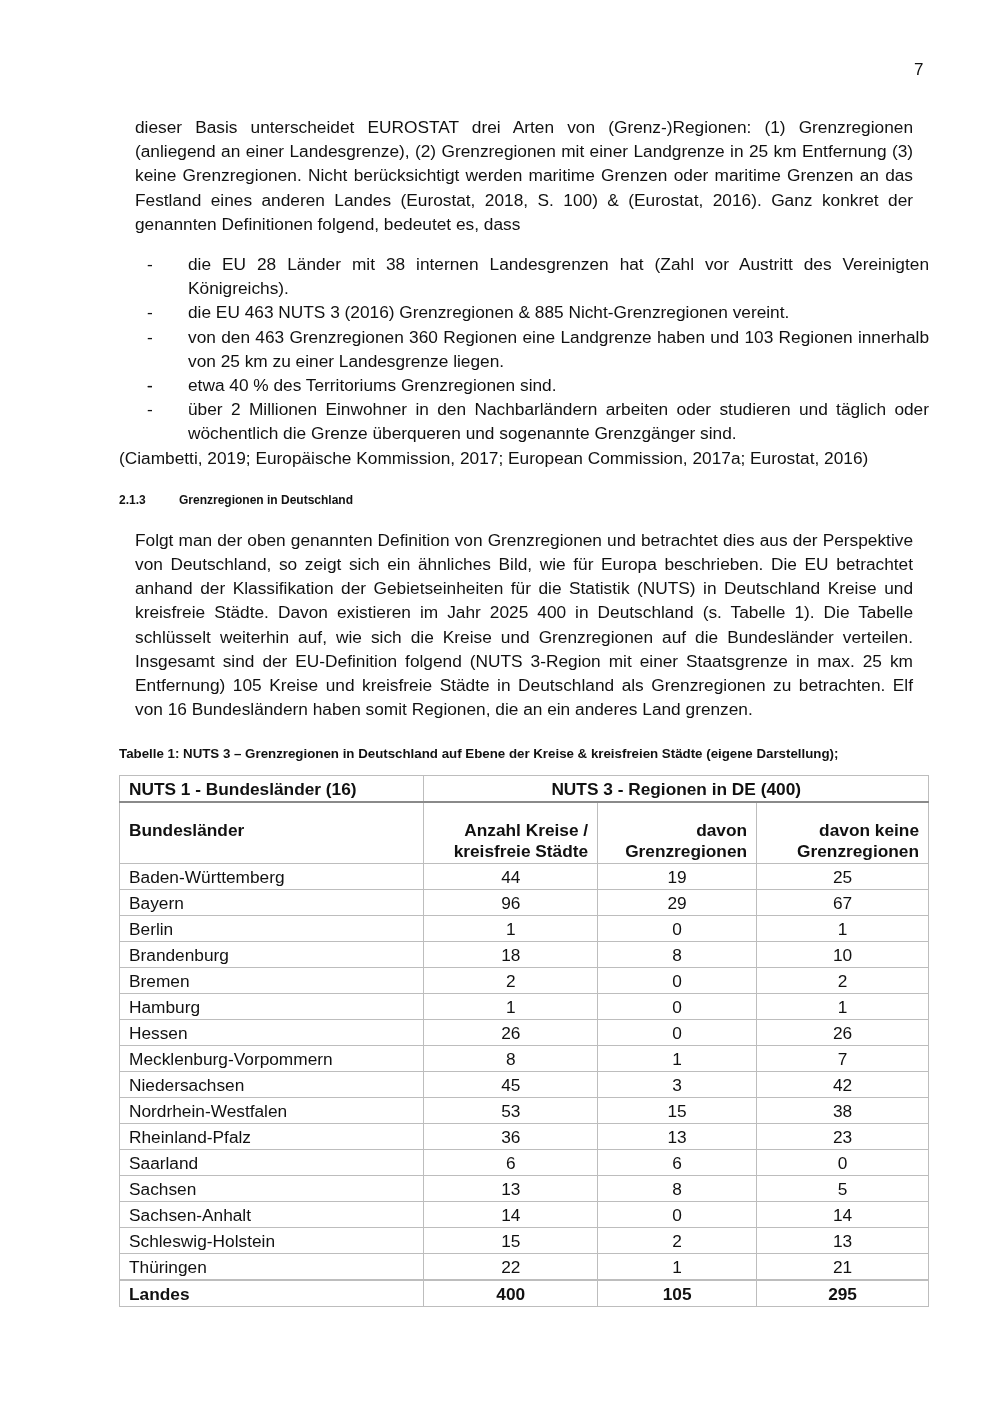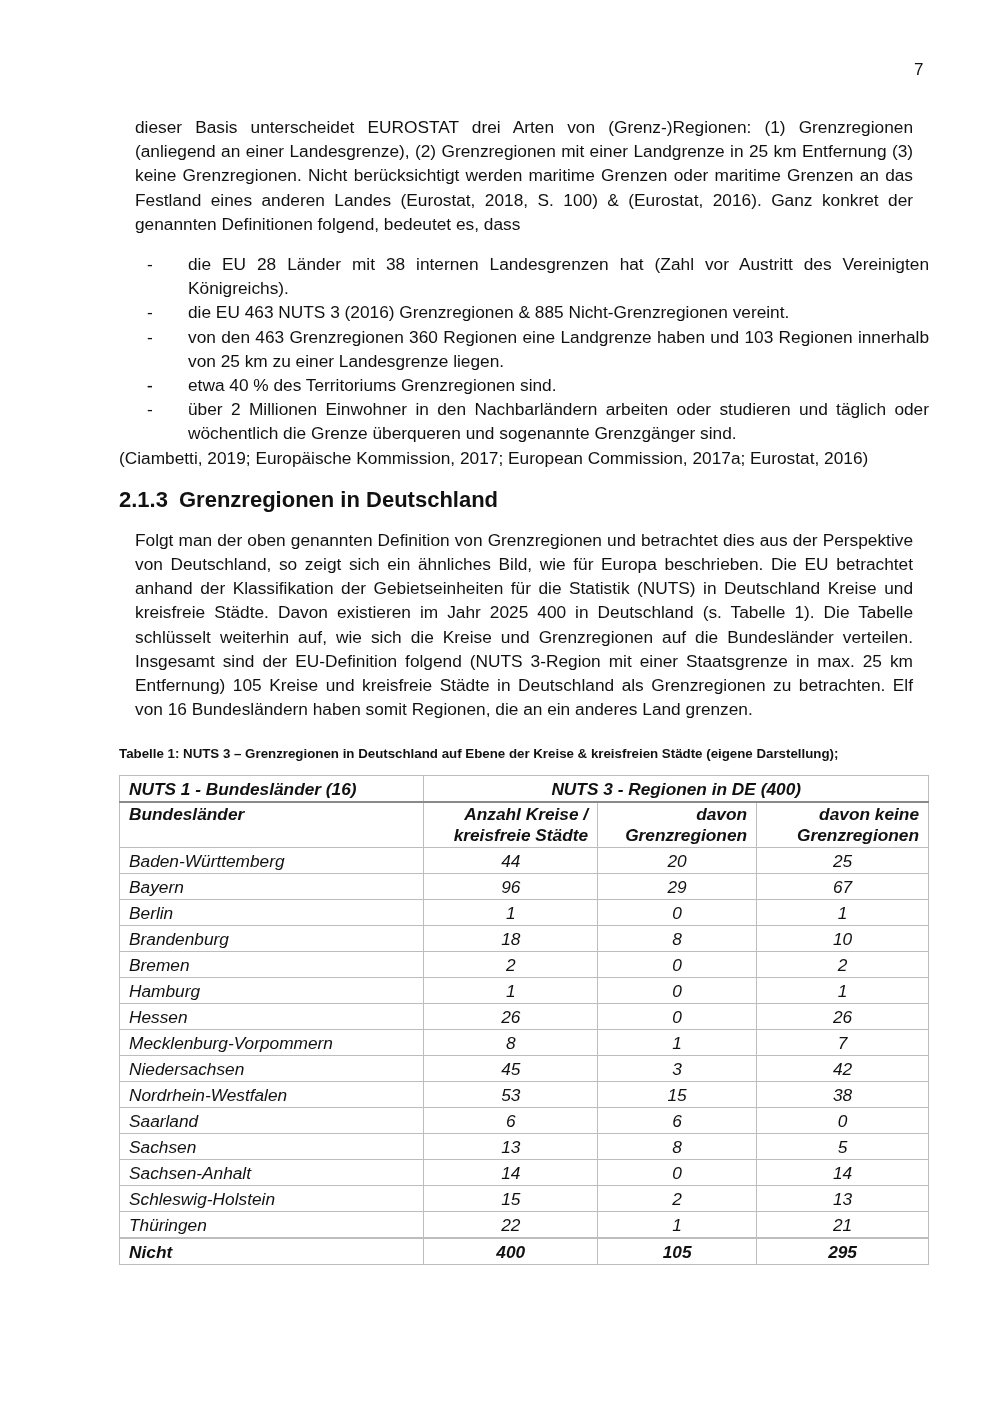--- a/index.html
+++ b/index.html
@@ -5,33 +5,33 @@
   html, body { margin: 0; padding: 0; background: #ffffff; }
   body { width: 1000px; height: 1414px; position: relative; overflow: hidden;
          font-family: "Liberation Sans", sans-serif; color: #111; }
   .page-number { position: absolute; left: 914px; top: 60px; font-size: 17px; }
   .content { position: absolute; left: 119px; top: 99px; width: 810px; font-size: 17.3px; line-height: 24.2px; }
   p { margin: 16px; text-align: justify; }
   .bullets { list-style: none; margin: 0; padding: 0; }
   .bullets li { position: relative; padding-left: 69px; text-align: justify; }
   .bullets li .dash { position: absolute; left: 28px; top: 0; }
   .citation { margin: 0; }
-  h3 { margin: 18px 0 0 0; font-size: 22px; font-weight: bold; line-height: 24px; }
+  h3 { margin: 18px 0 0 0; font-size: 12px; font-weight: bold; line-height: 24px; }
   h3 .num { display: inline-block; width: 60px; }
   .caption { margin-top: 24px; font-size: 13.3px; font-weight: bold; line-height: 18px; white-space: nowrap; }
-  table { margin-top: 12px; border-collapse: collapse; width: 810px; font-size: 17.3px; font-style: italic; }
+  table { margin-top: 12px; border-collapse: collapse; width: 810px; font-size: 17.3px; }
   td, th { border: 1px solid #bdbdbd; padding: 0 9px; line-height: 22px; height: 25px; }
   th { font-weight: bold; }
   .col1 { width: 286px; text-align: left; }
   .col2 { width: 155px; text-align: center; }
   .col3 { width: 140px; text-align: center; margin-top: 31px; }
   .col4 { width: 153px; text-align: center; }
   .hdr1 th { border-bottom: 2px solid #8a8a8a; text-align: center; }
   .hdr1 th.col1 { text-align: left; }
-  .hdr2 th { vertical-align: top; line-height: 21px; padding-top: 1px; padding-bottom: 1px; }
+  .hdr2 th { vertical-align: top; line-height: 21px; padding-top: 17px; padding-bottom: 1px; }
   .hdr2 th.col1 { text-align: left; }
   .hdr2 th.num-h { text-align: right; }
   tr.sum td { font-weight: bold; border-top: 2px solid #bdbdbd; }
 </style>
 </head>
 <body>
 
 <div class="page-number">7</div>
 
 <div class="content">
@@ -61,21 +61,21 @@
     </tr>
     <tr class="hdr2">
       <th class="col1">Bundesländer</th>
       <th class="col2 num-h">Anzahl Kreise / kreisfreie Städte</th>
       <th class="col3 num-h">davon Grenzregionen</th>
       <th class="col4 num-h">davon keine Grenzregionen</th>
     </tr>
     <tr>
           <td class="col1">Baden-Württemberg</td>
           <td class="col2">44</td>
-          <td class="col3">20</td>
+          <td class="col3">19</td>
           <td class="col4">25</td>
         </tr>
     <tr>
           <td class="col1">Bayern</td>
           <td class="col2">96</td>
           <td class="col3">29</td>
           <td class="col4">67</td>
         </tr>
     <tr>
           <td class="col1">Berlin</td>
@@ -119,20 +119,26 @@
           <td class="col3">3</td>
           <td class="col4">42</td>
         </tr>
     <tr>
           <td class="col1">Nordrhein-Westfalen</td>
           <td class="col2">53</td>
           <td class="col3">15</td>
           <td class="col4">38</td>
         </tr>
     <tr>
+          <td class="col1">Rheinland-Pfalz</td>
+          <td class="col2">36</td>
+          <td class="col3">13</td>
+          <td class="col4">23</td>
+        </tr>
+    <tr>
           <td class="col1">Saarland</td>
           <td class="col2">6</td>
           <td class="col3">6</td>
           <td class="col4">0</td>
         </tr>
     <tr>
           <td class="col1">Sachsen</td>
           <td class="col2">13</td>
           <td class="col3">8</td>
           <td class="col4">5</td>
@@ -149,20 +155,20 @@
           <td class="col3">2</td>
           <td class="col4">13</td>
         </tr>
     <tr>
           <td class="col1">Thüringen</td>
           <td class="col2">22</td>
           <td class="col3">1</td>
           <td class="col4">21</td>
         </tr>
     <tr class="sum">
-          <td class="col1">Nicht</td>
+          <td class="col1">Landes</td>
           <td class="col2">400</td>
           <td class="col3">105</td>
           <td class="col4">295</td>
         </tr>
   </tbody>
     </table>
 </div>
 
 </body></html>

